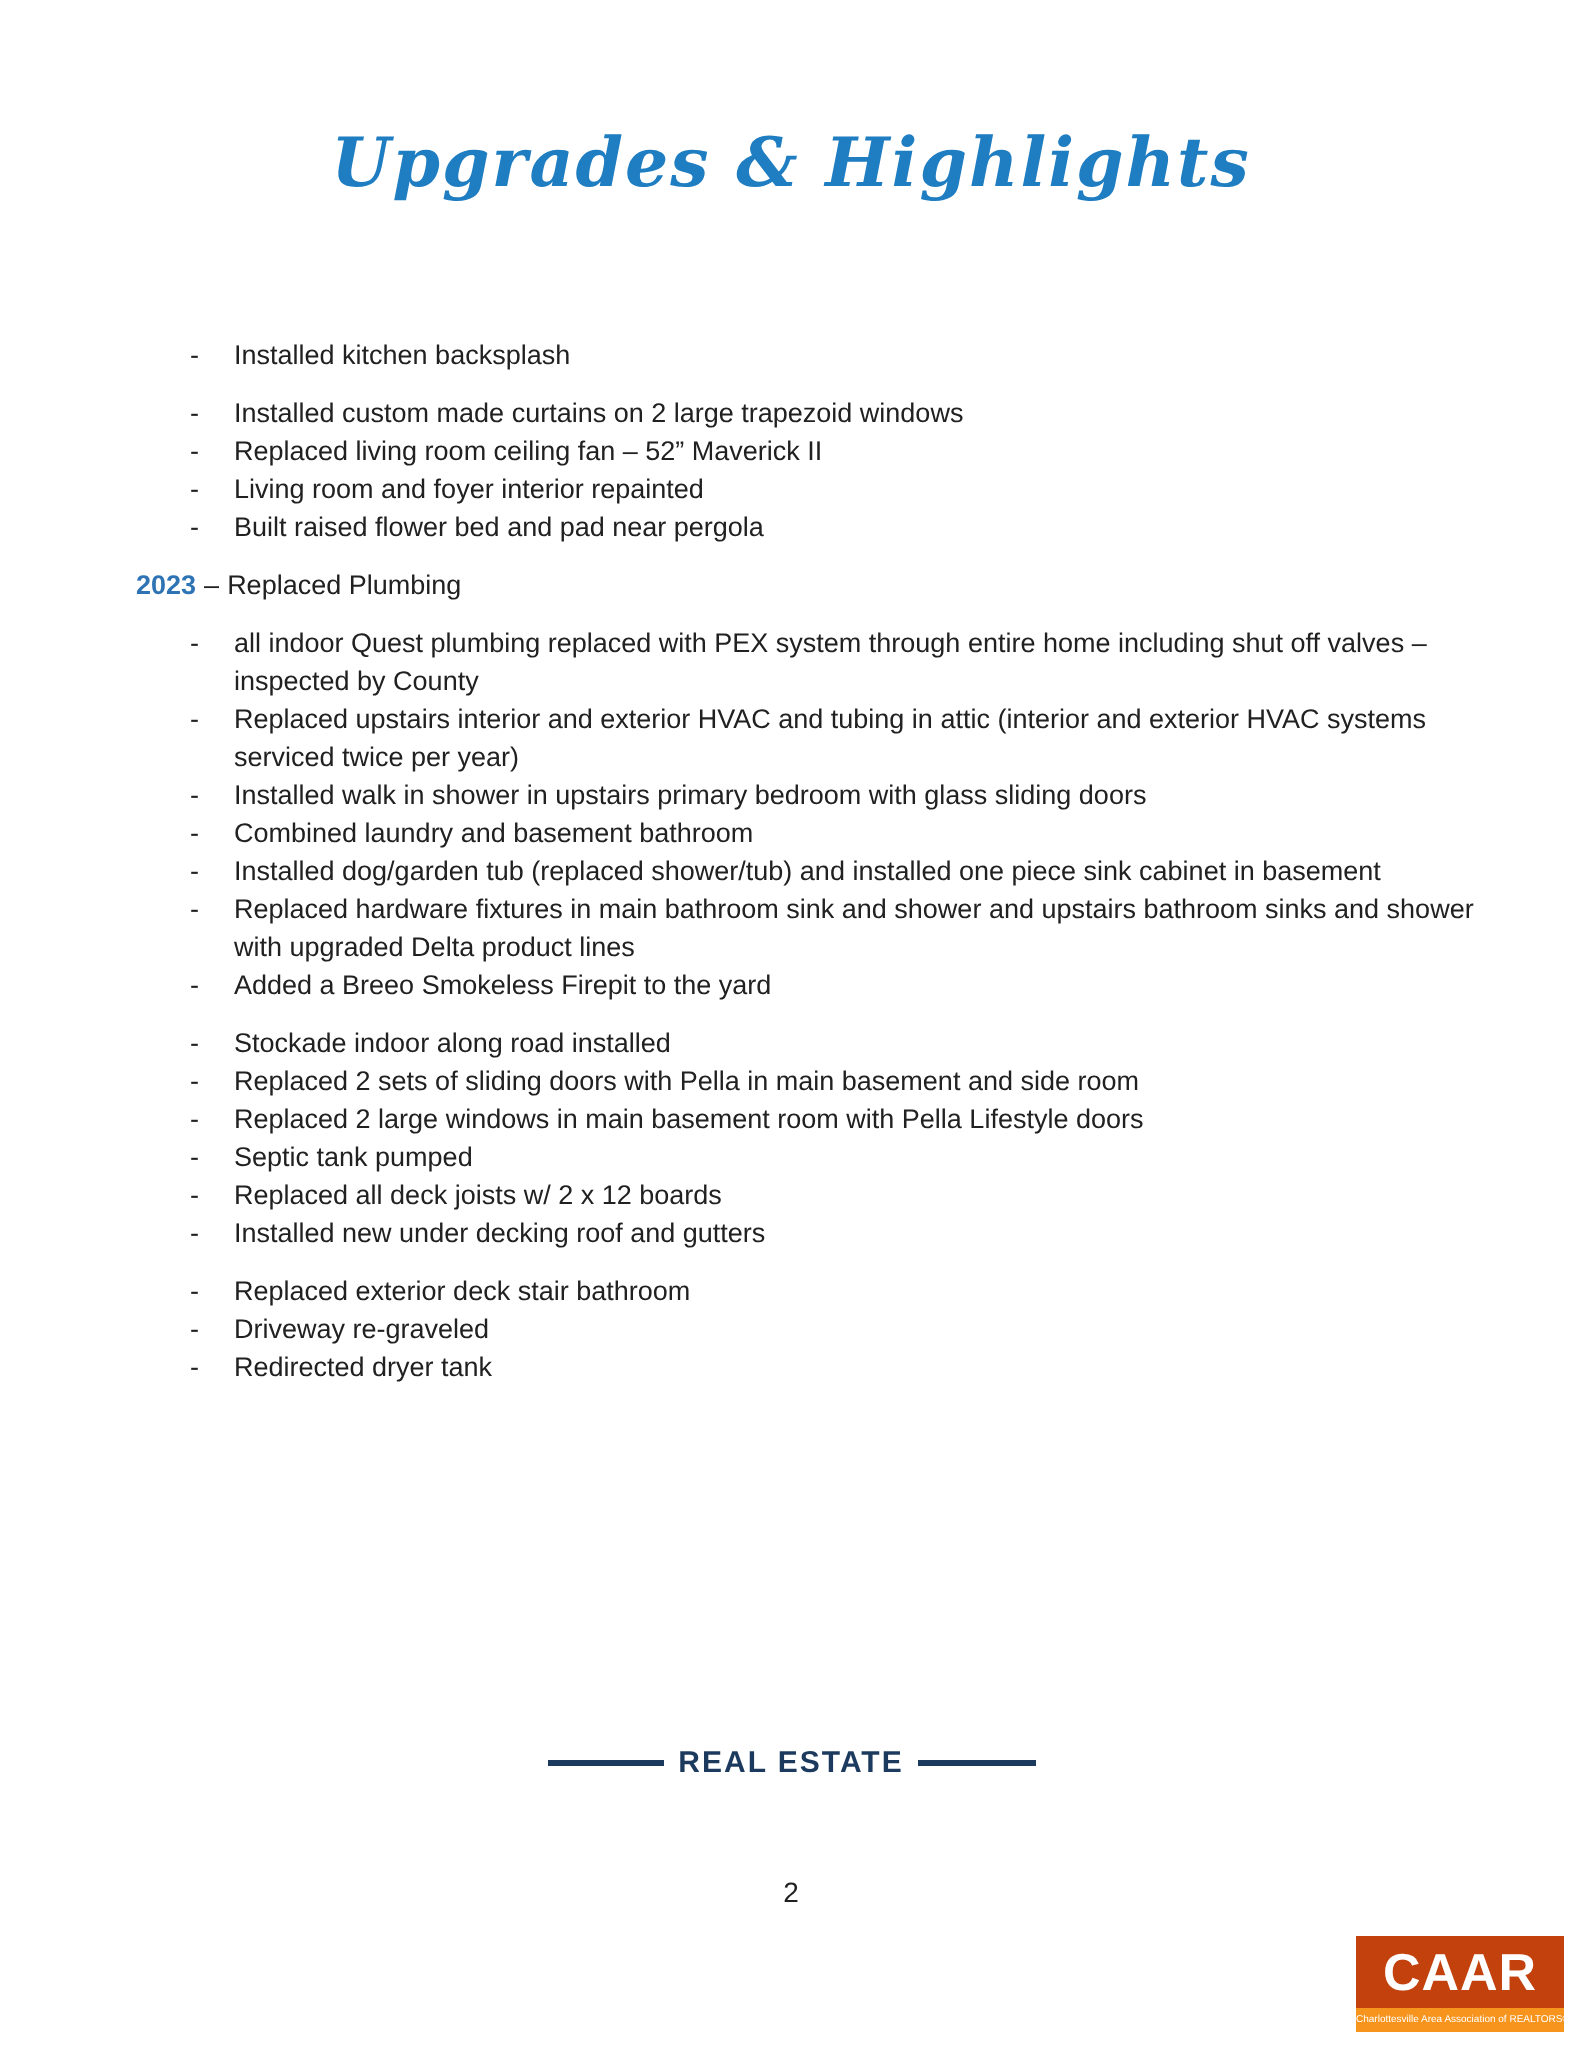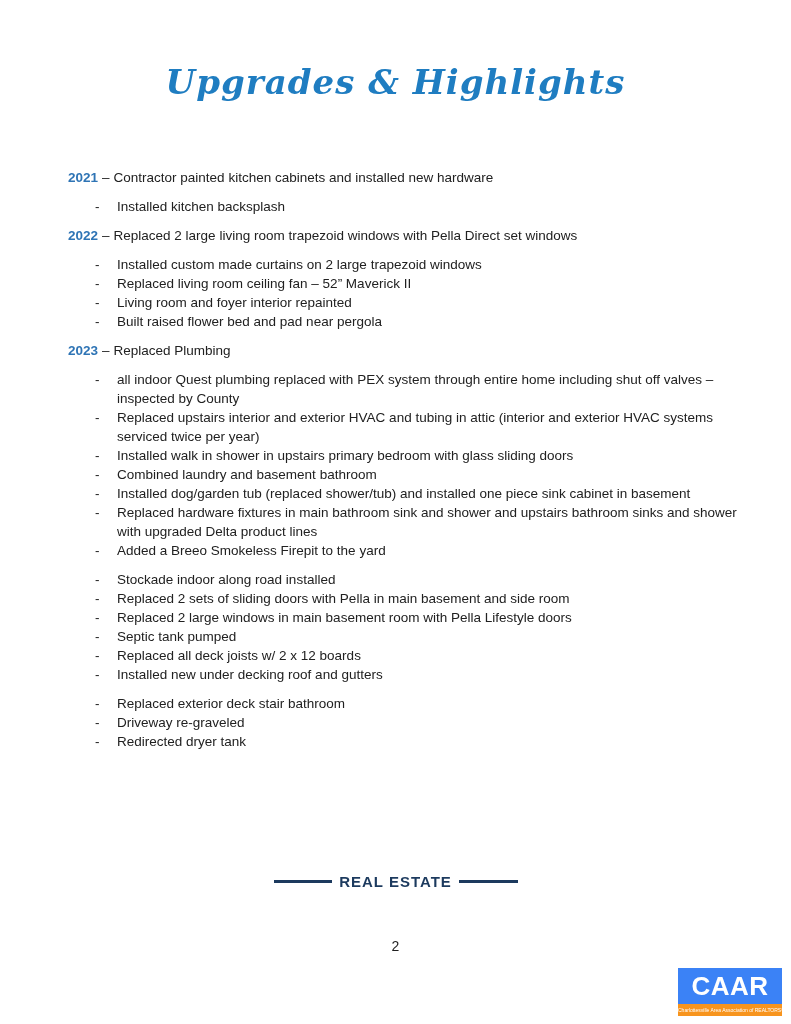--- a/index.html
+++ b/index.html
@@ -72,21 +72,21 @@
 
   
   .page-number {
     position: absolute; top: 938px; left: 0; width: 100%;
     text-align: center; font-size: 14px; color: #1f1f1f;
   }
 
   
   .caar-logo { position: absolute; top: 968px; right: 9px; width: 104px; }
   .caar-blue {
-    background: #3b82f6;
+    background: #c2410c;
     height: 36px;
     display: flex; align-items: center; justify-content: center;
     color: #ffffff; font-weight: bold; font-size: 26px; letter-spacing: 0.5px;
   }
   .caar-orange {
     background: #f7941d;
     height: 12px;
     color: #ffffff;
     font-size: 5px;
     line-height: 12px;
@@ -98,35 +98,29 @@
 </head>
 <body>
 
 <div class="doc-header">
   <div class="doc-title">Upgrades &amp; Highlights</div>
 </div>
 
 <div class="content">
 
   <div class="section">
-    <div class="section-heading">
-      <span class="year-label">2021</span><span class="heading-sep">–</span><span>Contractor painted kitchen cabinets and installed new hardware</span>
-    </div>
     <ul class="bullet-list">
       <li>
           <span class="bullet-dash">-</span>
           <span class="bullet-text">Installed kitchen backsplash</span>
         </li>
     </ul>
   </div>
 
   <div class="section">
-    <div class="section-heading">
-      <span class="year-label">2022</span><span class="heading-sep">–</span><span>Replaced 2 large living room trapezoid windows with Pella Direct set windows</span>
-    </div>
     <ul class="bullet-list">
       <li>
           <span class="bullet-dash">-</span>
           <span class="bullet-text">Installed custom made curtains on 2 large trapezoid windows</span>
         </li>
       <li>
           <span class="bullet-dash">-</span>
           <span class="bullet-text">Replaced living room ceiling fan – 52” Maverick II</span>
         </li>
       <li>

